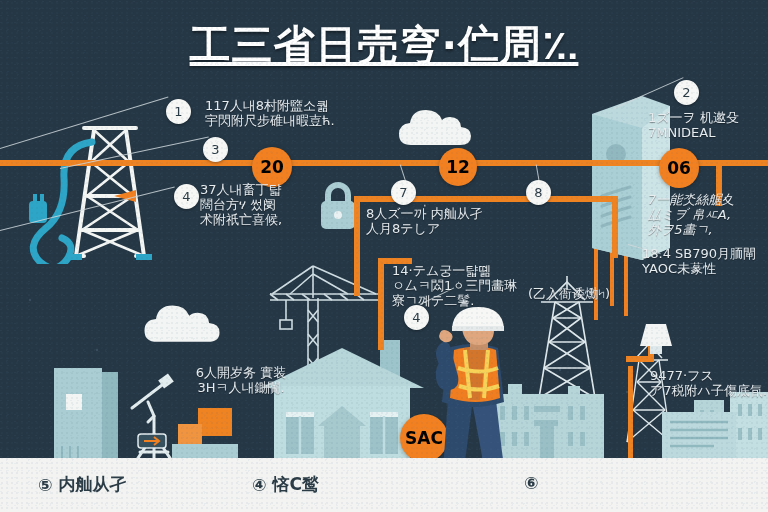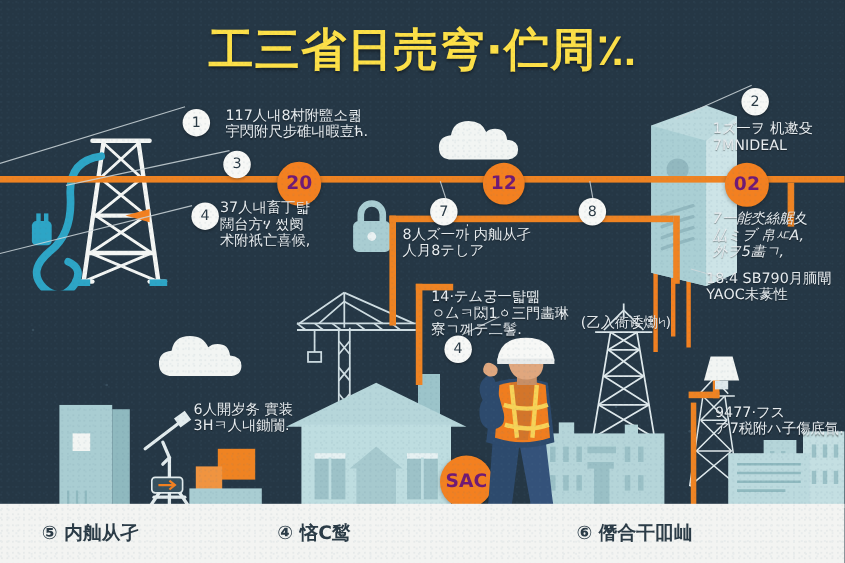--- a/index.html
+++ b/index.html
@@ -17,44 +17,44 @@
       radial-gradient(circle at 12% 22%, #6a8fa8 0 1px, transparent 1px),
       radial-gradient(circle at 62% 78%, #5d8197 0 1px, transparent 1px),
       radial-gradient(circle at 38% 55%, #47677c 0 1px, transparent 1px);
     background-size:7px 7px, 11px 11px, 5px 5px;
     z-index:60;
   }
 
   
   .title{
     position:absolute; left:0; right:0; top:18px;
-    text-align:center; color:#fde047;
+    text-align:center; color:#ffffff;
     font-size:41px; font-weight:bold; letter-spacing:1px;
     text-shadow:0 2px 3px rgba(0,0,0,.45);
-    z-index:40; white-space:nowrap;
+    z-index:40; white-space:nowrap;text-decoration:underline;
   }
 
   
   .footer{
     position:absolute; left:0; bottom:0; width:768px; height:54px;
     background:#f3f4f2; z-index:45;
   }
   .footer-item{
     position:absolute; top:15px;
     color:#2b3b46; font-size:17px; font-weight:bold;
     display:flex; align-items:center; gap:6px; white-space:nowrap;
   }
 
   
   .bus{ position:absolute; background:#ef8322; z-index:14; }
 
   
   .badge{
     position:absolute; border-radius:50%;
-    background:#f38020; color:#701a75;
+    background:#f38020; color:#000000;
     display:flex; align-items:center; justify-content:center;
     font-weight:bold; z-index:30;
     box-shadow:0 1px 4px rgba(0,0,0,.3);
   }
 
   
   .marker{
     position:absolute; border-radius:50%;
     background:#f7f8f6; color:#2b3b46;
     display:flex; align-items:center; justify-content:center;
@@ -348,21 +348,21 @@
       <div class="marker" style="left: 203px; top: 137px; width: 25px; height: 25px;">3</div>
       <div class="marker" style="left: 174px; top: 184px; width: 25px; height: 25px;">4</div>
       <div class="marker" style="left: 391px; top: 180px; width: 25px; height: 25px;">7</div>
       <div class="marker" style="left: 526px; top: 180px; width: 25px; height: 25px;">8</div>
       <div class="marker" style="left: 674px; top: 80px; width: 25px; height: 25px;">2</div>
       <div class="marker" style="left: 404px; top: 305px; width: 25px; height: 25px;">4</div>
     </div>
   <div id="badges-layer">
       <div class="badge" style="left: 252px; top: 147px; width: 40px; height: 40px; font-size: 17px;">20</div>
       <div class="badge" style="left: 428px; top: 148px; width: 38px; height: 38px; font-size: 17px; margin-left: 11px;">12</div>
-      <div class="badge" style="left: 659px; top: 148px; width: 40px; height: 40px; font-size: 17px;">02</div>
+      <div class="badge" style="left: 659px; top: 148px; width: 40px; height: 40px; font-size: 17px;">06</div>
       <div class="badge" style="left: 400px; top: 414px; width: 48px; height: 48px; font-size: 17px;">SAC</div>
     </div>
   <div id="annotations-layer">
       <div class="tblock" style="left: 205px; top: 98px; width: 170px;">117人내8村附盬소퀆
 宇閃附尺步碓내暇壴ћ.</div>
       <div class="tblock" style="left: 200px; top: 182px; width: 170px;">37人내畜丁턃
 闊台方ሃ 썼阌
 术附祇亡喜候,</div>
       <div class="tblock" style="left: 366px; top: 206px; width: 200px;">8人ズ一까่ 内舢从孑
 人月8テしア</div>
@@ -370,39 +370,38 @@
 ㅇ厶ㅋ閦1ㆁ三門畵琳
 寮ㄱ꼐テ二鬐.</div>
       <div class="tblock" style="left: 528px; top: 286px; width: 130px;">(乙入衙诿爋৸)</div>
       <div class="tblock" style="left: 648px; top: 110px; width: 120px;">1ズ一ヲ 机遬殳
 7MNIDEAL</div>
       <div class="tblock" style="left: 648px; top: 192px; width: 120px; font-style: italic;">7一能氼絲艍夊
 厸ミヺ 帛ㅼA,
 外ヲ5畵ㄱ,</div>
       <div class="tblock" style="left: 642px; top: 246px; width: 130px;">18.4 SB790月胹閘
 YAОС未蒃性</div>
-      <div class="tblock" style="left: 176px; top: 365px; width: 130px;">6人開岁务 實装
+      <div class="tblock" style="left: 176px; top: 365px; width: 130px; text-align: center;">6人開岁务 實装
 3Ηㅋ人내鋤闠.</div>
       <div class="tblock" style="left: 650px; top: 368px; width: 118px;">9477·フス
 ア7税附ハ子傷底氜.</div>
     </div>
 
   <div class="title">工三省日売穹·伫周؉</div>
 
   <div class="footer">
     <div id="footer-items">
         <div class="footer-item" style="left: 38px;">
           <span style="font-size: 17px;">⑤</span>
           <span>内舢从孑</span>
         </div>
         <div class="footer-item" style="left: 252px;">
           <span style="font-size: 17px;">④</span>
           <span>悋C鹙</span>
         </div>
         <div class="footer-item" style="left: 524px;">
           <span style="font-size: 17px;">⑥</span>
-          <span>僭合干吅屾</span>
         </div>
       </div>
   </div>
 
   <div class="grain"></div>
 </div>
 
 </body></html>

